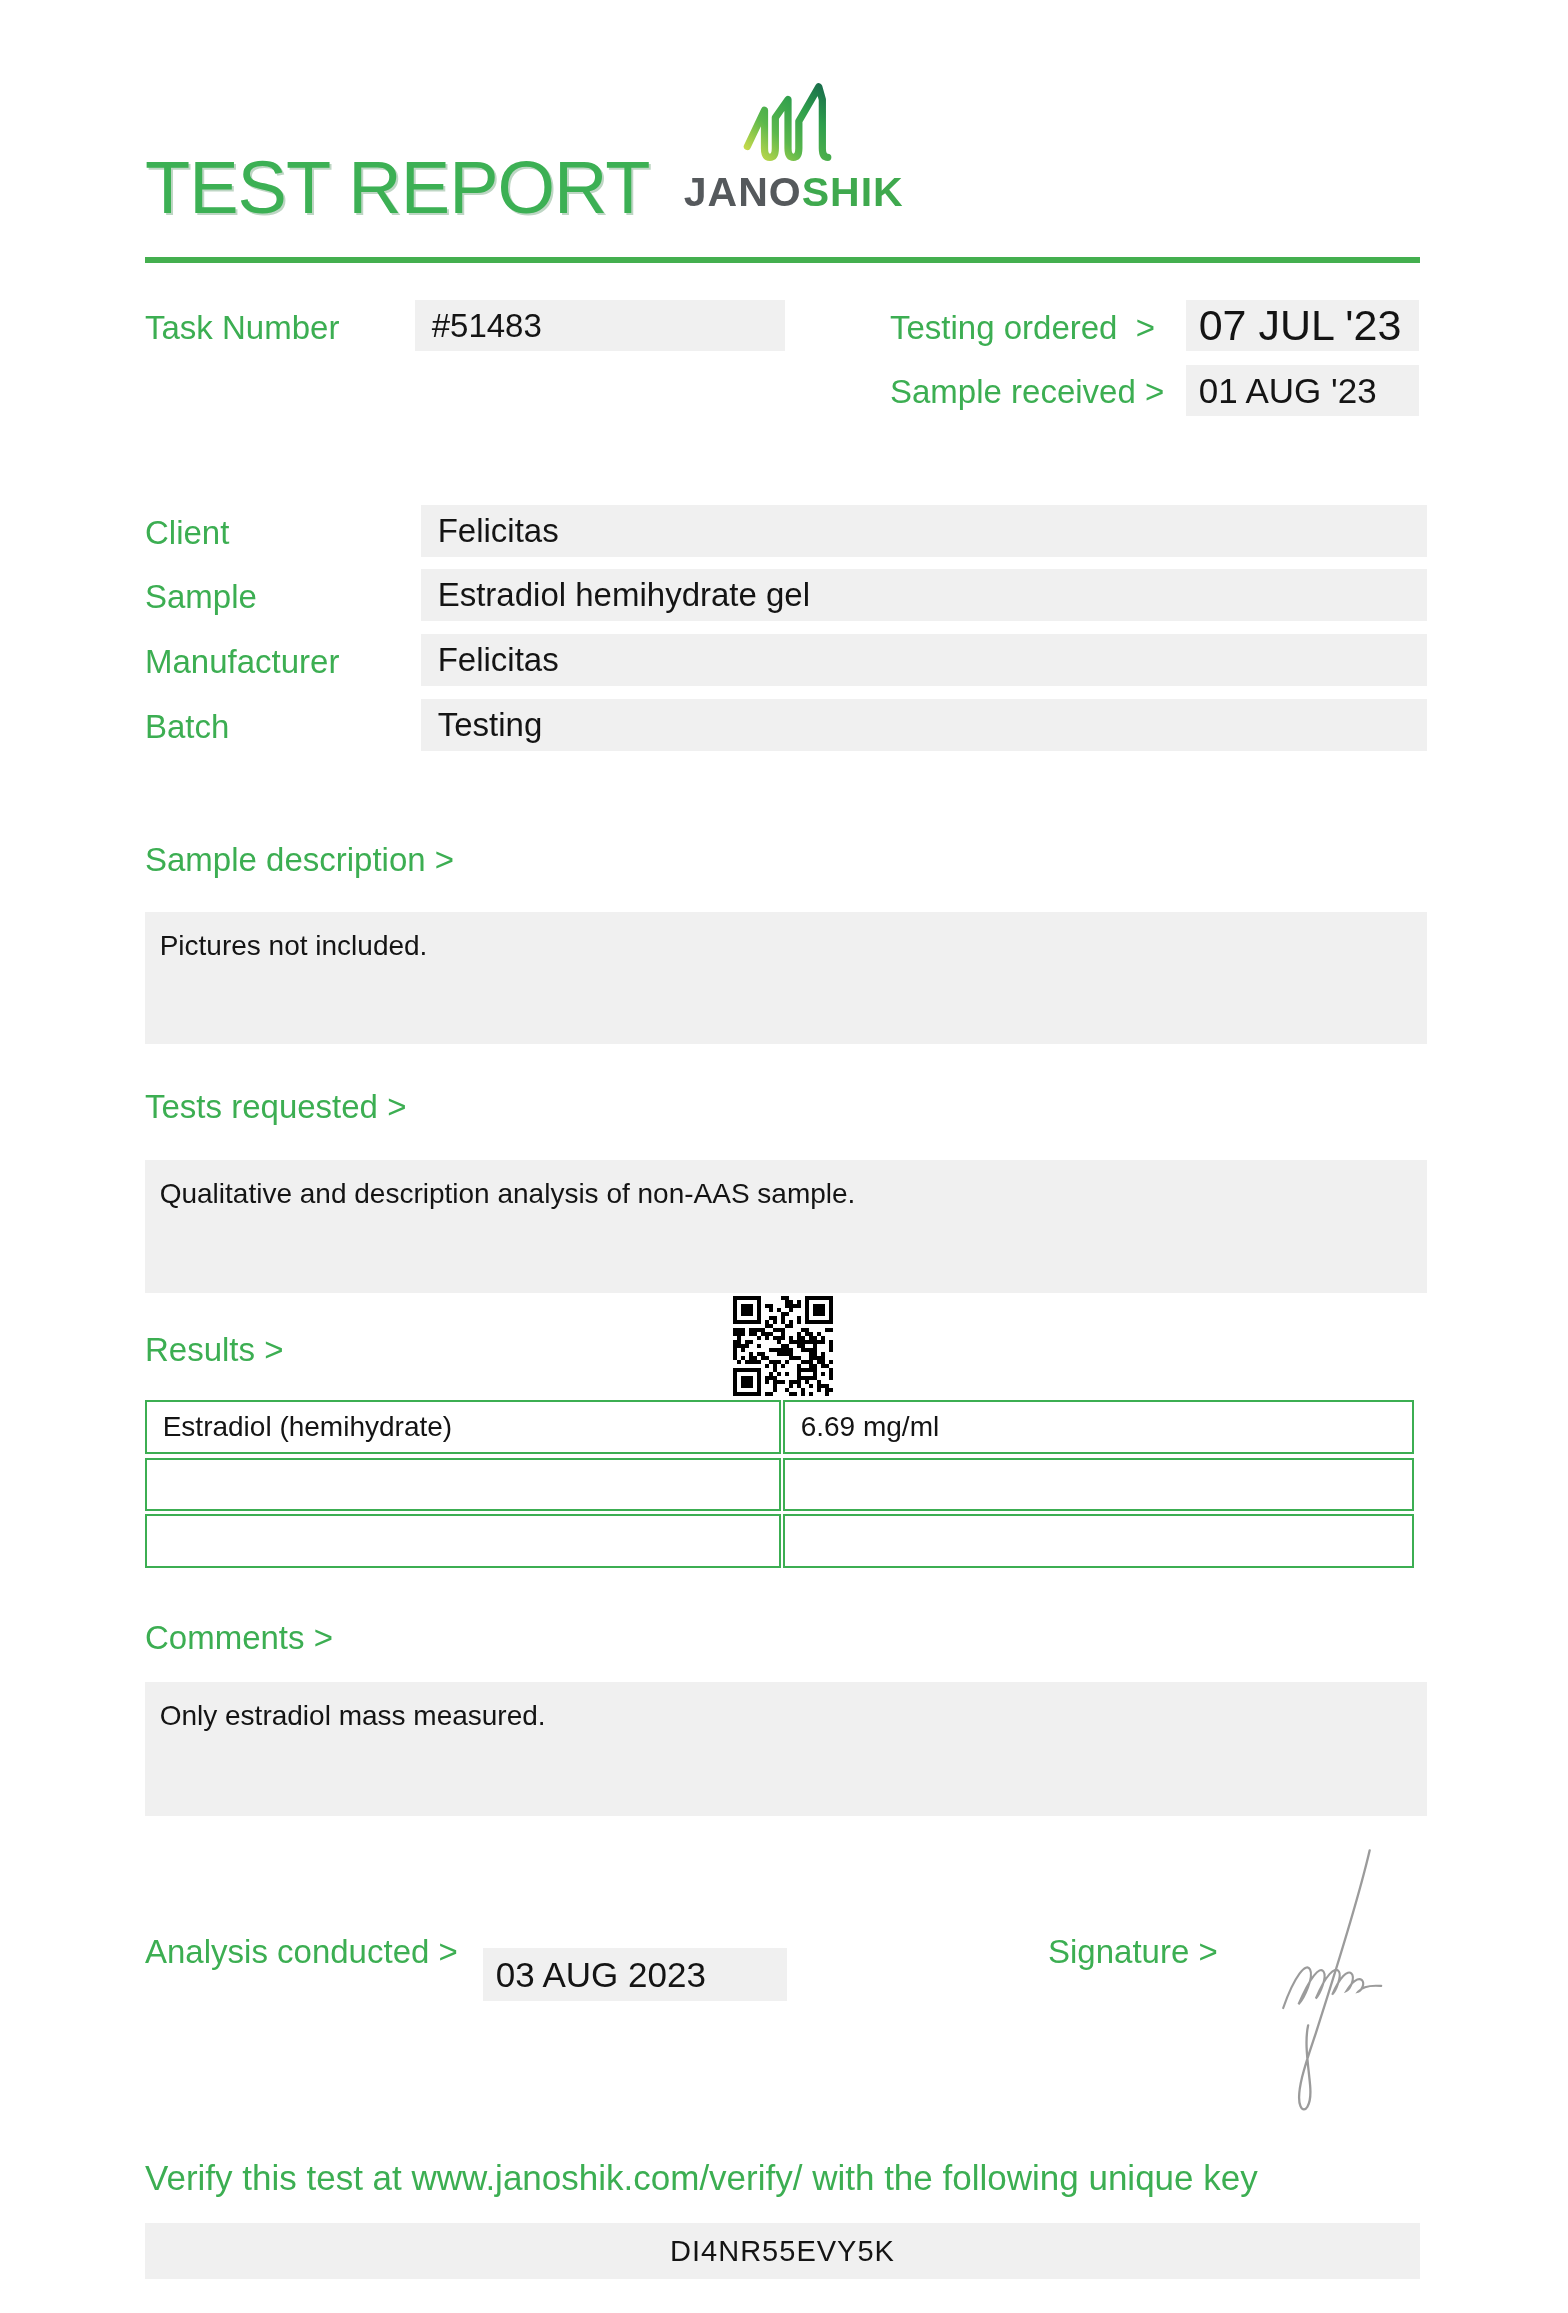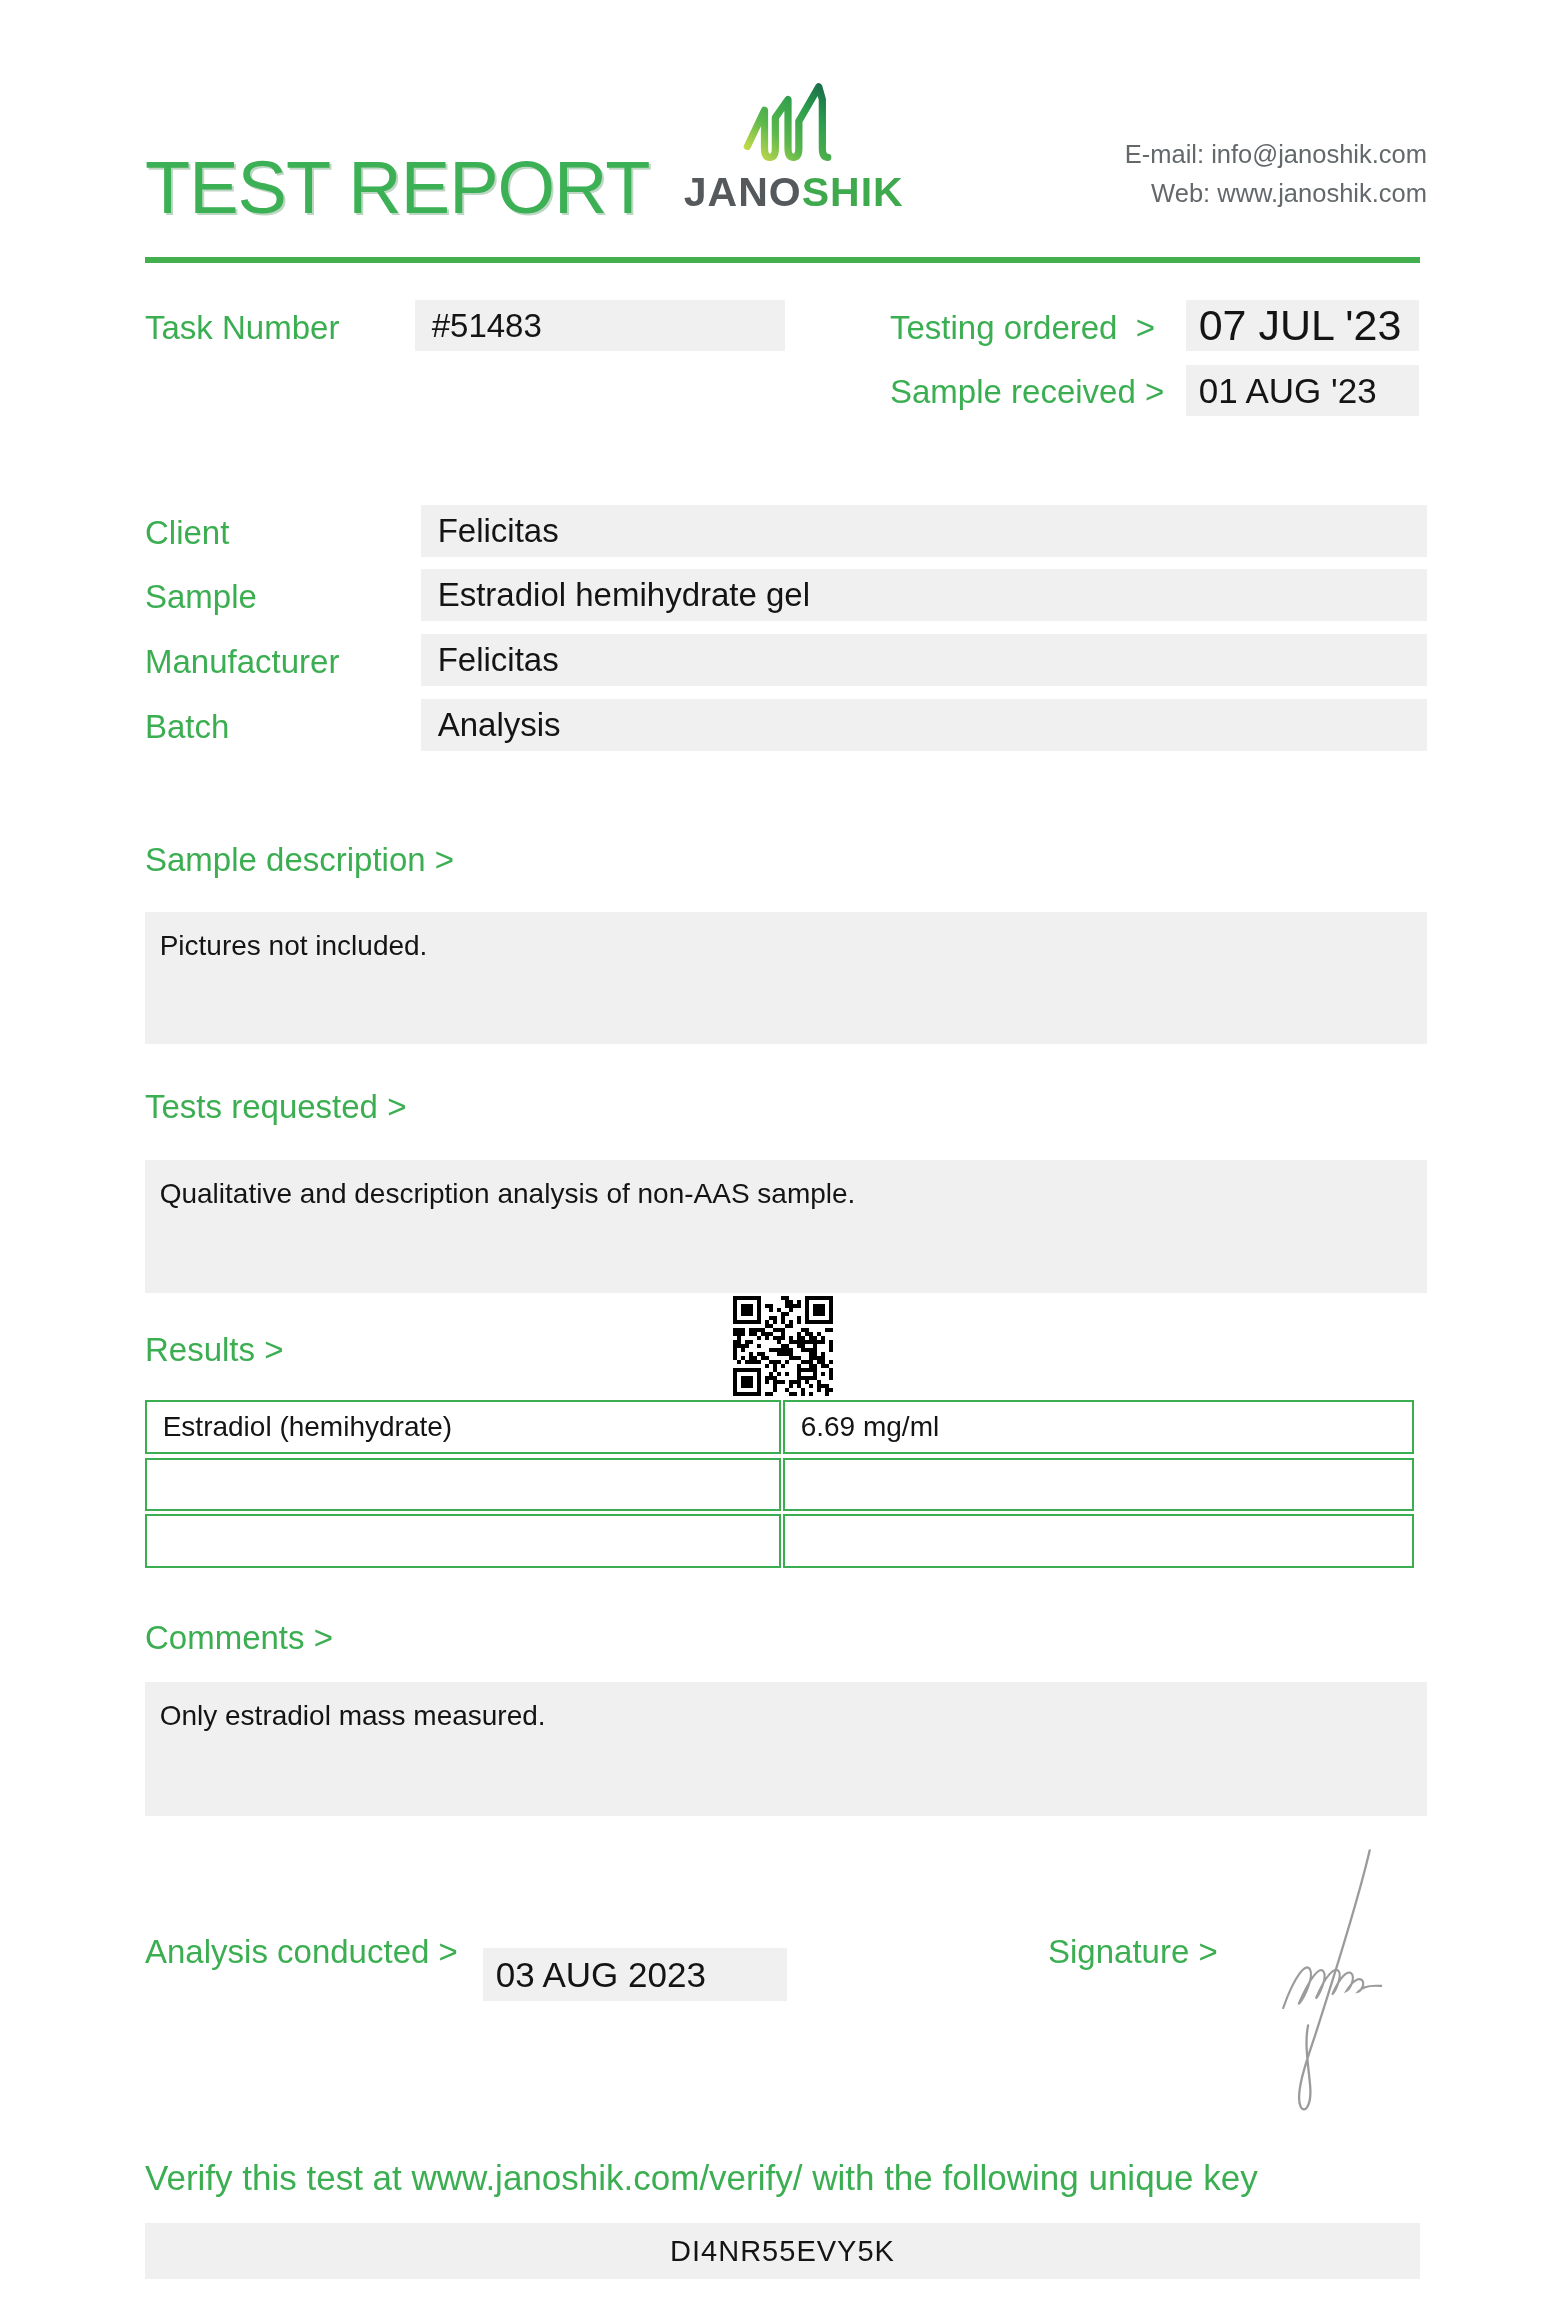--- a/index.html
+++ b/index.html
@@ -44,24 +44,20 @@
           <stop offset="1" stop-color="#17694A"></stop>
         </linearGradient>
       </defs>
       <path d="M7 74 L26 34 V76 Q26 86 32 86 Q38 86 38 76 V42 L52 22 V76 Q52 86 58 86 Q64 86 64 76 V46 L86 8 L90 22 V76 Q90 86 96 86" fill="none" stroke="url(#lg)" stroke-width="8" stroke-linecap="round" stroke-linejoin="round"></path>
     </svg>
     <div class="abs brand-text" style="left:7.8px;top:95px;">
       <span class="brand-jano">JANO</span><span class="brand-shik">SHIK</span>
     </div>
   </div>
 
-  <div class="abs contact" style="right:141px;top:135px;">
-    <div>E-mail: info@janoshik.com</div>
-    <div>Web: www.janoshik.com</div>
-  </div>
 
   <div class="abs rule" style="left:145px;top:257px;width:1275px;"></div>
 
   <div class="abs lbl" style="left:145px;top:309px;">Task Number</div>
   <div class="abs vbox" style="left:415px;top:300px;width:370px;height:51px;">
     <span class="vtext" style="margin-left:16.7px;">#51483</span>
   </div>
 
   <div class="abs lbl" style="left:890px;top:309px;">
     <span>Testing ordered</span>&nbsp;&nbsp;<span>&gt;</span>
@@ -87,21 +83,21 @@
     <span class="vtext" style="margin-left:16.7px;">Estradiol hemihydrate gel</span>
   </div>
 
   <div class="abs lbl" style="left:145px;top:643px;">Manufacturer</div>
   <div class="abs vbox" style="left:421px;top:634px;width:1006px;height:52px;">
     <span class="vtext" style="margin-left:16.7px;">Felicitas</span>
   </div>
 
   <div class="abs lbl" style="left:145px;top:708px;">Batch</div>
   <div class="abs vbox" style="left:421px;top:699px;width:1006px;height:52px;">
-    <span class="vtext" style="margin-left:16.7px;">Analysis</span>
+    <span class="vtext" style="margin-left:16.7px;">Testing</span>
   </div>
 
   <div class="abs heading" style="left:145px;top:841px;">Sample description &gt;</div>
   <div class="abs graybox" style="left:145px;top:912px;width:1282px;height:132px;">
     <div class="body-text" style="margin:17.6px 0 0 14.7px;">Pictures not included.</div>
   </div>
 
   <div class="abs heading" style="left:145px;top:1088px;">Tests requested &gt;</div>
   <div class="abs graybox" style="left:145px;top:1160px;width:1282px;height:133px;">
     <div class="body-text" style="margin:17.6px 0 0 14.7px;">Qualitative and description analysis of non-AAS sample.</div>

